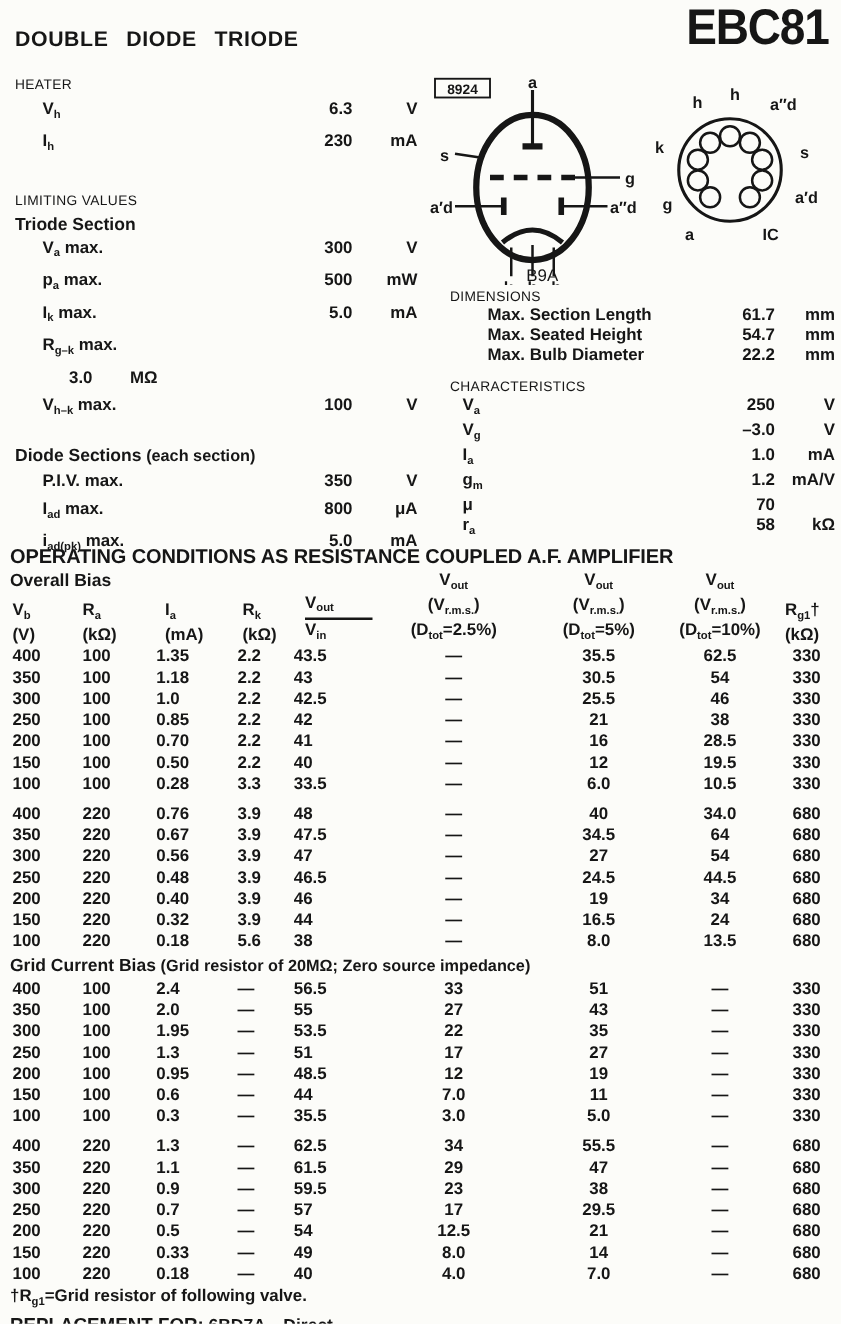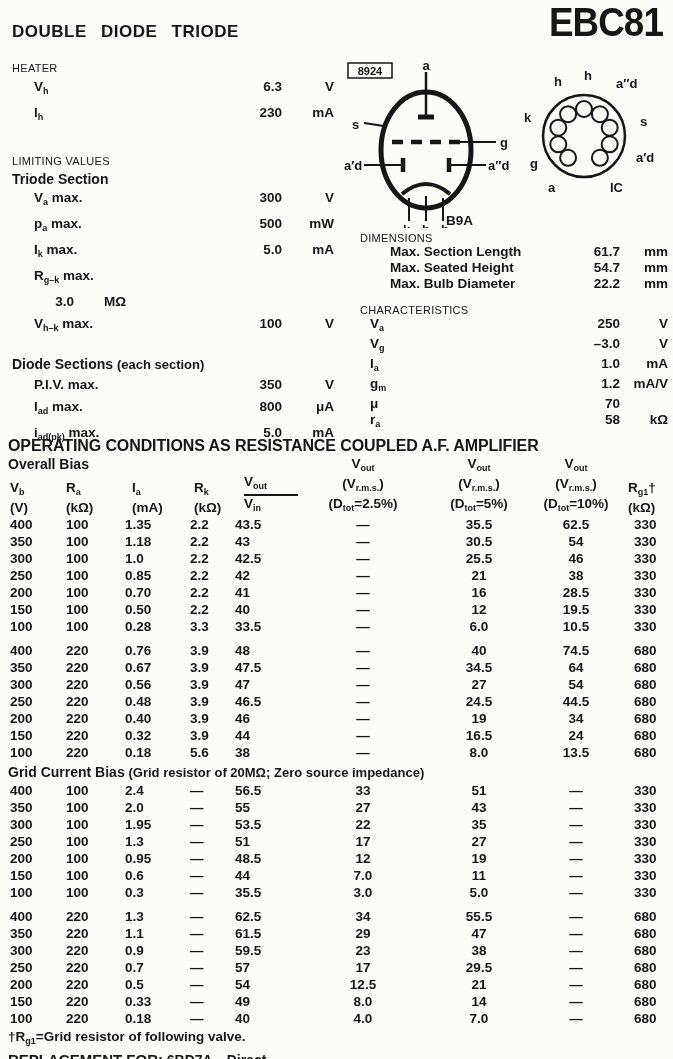--- a/index.html
+++ b/index.html
@@ -47,21 +47,21 @@
   .heater-list { margin-top:2px; }
   .limiting-head { margin-top:27px; }
   .triode-head { margin-top:4px; }
   .diode-head { margin-top:17px; margin-bottom:2px; }
 
   .right-col { position:absolute; left:360px; top:232px; width:308px; }
   .right-col .spec-label { padding-left:30px; }
   .char-head { margin-top:12px; }
   .char-list .spec-label { padding-left:10px; }
 
-  .b9a-label { position:absolute; left:446px; top:213px; font-size:13.5px; font-weight:700; }
+  .b9a-label { position:absolute; left:421px; top:213px; font-size:13.5px; font-weight:400; }
 
   
   .schematic { position:absolute; left:342px; top:58px; }
   .base-diagram { position:absolute; left:518px; top:60px; }
   svg text { font-family:"Liberation Sans",sans-serif; font-weight:800; font-size:13px; fill:#161616; }
   .box-label { font-size:11px; }
 
   
   .op-section { position:absolute; left:8px; top:437px; width:659px; }
   .op-title { font-size:16px; font-weight:900; white-space:nowrap; letter-spacing:-.1px; line-height:18px; }
@@ -412,21 +412,21 @@
   <div class="gap"></div>
   <div class="t-body">
       <div class="t-row">
         <span class="t-cell c1">400</span>
         <span class="t-cell c2">220</span>
         <span class="t-cell c3">0.76</span>
         <span class="t-cell c4">3.9</span>
         <span class="t-cell c5">48</span>
         <span class="t-cell c6">—</span>
         <span class="t-cell c7">40</span>
-        <span class="t-cell c8">74.5</span>
+        <span class="t-cell c8">34.0</span>
         <span class="t-cell c9">680</span>
       </div>
       <div class="t-row">
         <span class="t-cell c1">350</span>
         <span class="t-cell c2">220</span>
         <span class="t-cell c3">0.67</span>
         <span class="t-cell c4">3.9</span>
         <span class="t-cell c5">47.5</span>
         <span class="t-cell c6">—</span>
         <span class="t-cell c7">34.5</span>

